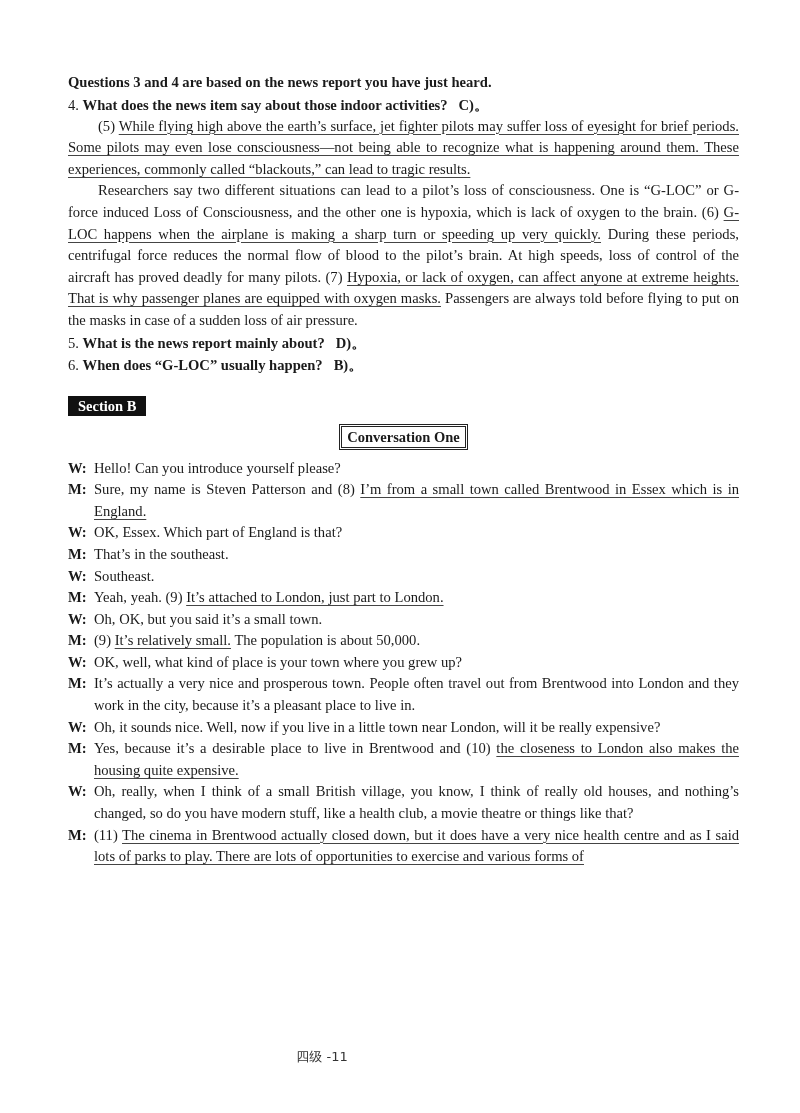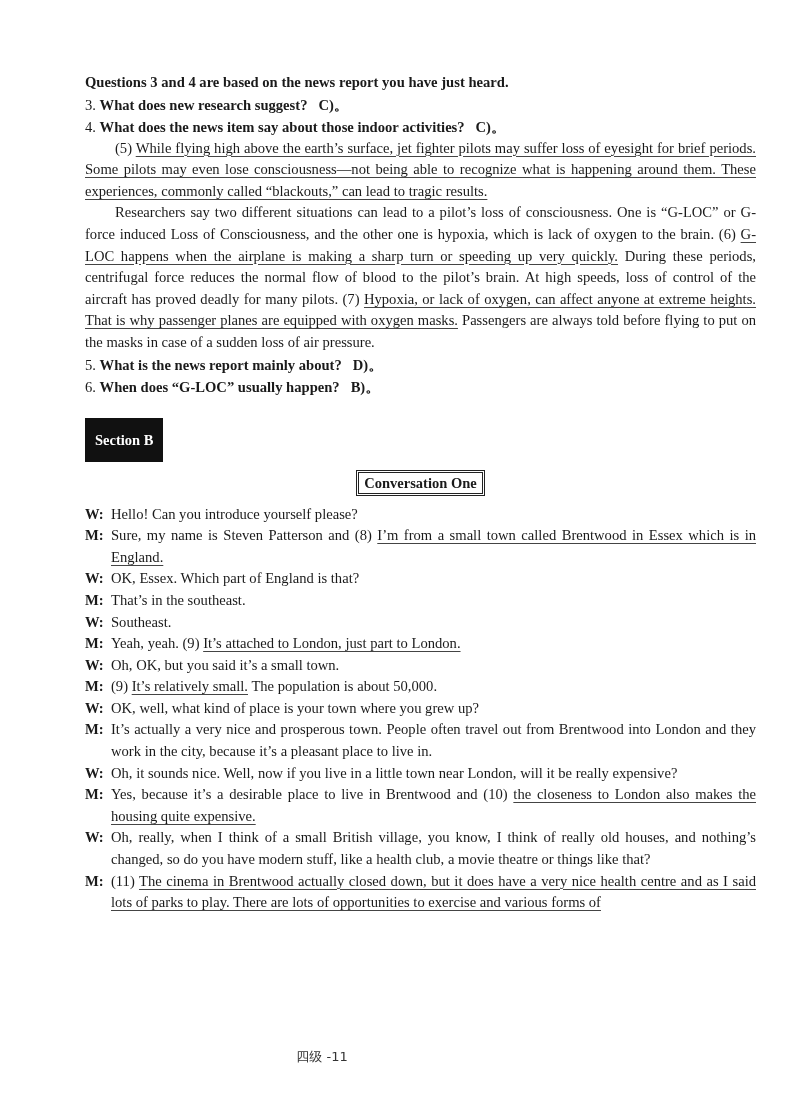--- a/index.html
+++ b/index.html
@@ -1,44 +1,39 @@
 <!DOCTYPE html>
 <html><head>
 <meta charset="utf-8">
 <style>
   html, body { margin: 0; padding: 0; background: #ffffff; }
   body { width: 800px; height: 1113px; position: relative; overflow: hidden;
          font-family: "Liberation Serif", "DejaVu Serif", serif; color: #1a1a1a; font-size: 14.6px; }
-  .page { position: absolute; left: 85px; top: 72px; width: 671px; }
+  .page { position: absolute; left: 68px; top: 72px; width: 671px; }
   .line { line-height: 21.6px; }
   .b { font-weight: bold; }
   .q { line-height: 22px; }
   .q .num { font-weight: normal; }
   .q .txt { font-weight: bold; }
   .u { text-decoration: underline; text-decoration-thickness: 1px; text-underline-offset: 3px; text-decoration-color: #444; }
   .boxwrap { text-align: center; margin: 8px 0 8px 0; }
   .box { display: inline-block; border: 3px double #222; padding: 1px 5px; font-weight: bold; font-size: 14.5px; line-height: 18px; }
   .para { text-align: justify; line-height: 21.6px; text-indent: 30px; }
-  .sec { display: inline-block; background: #111; color: #fff; font-weight: bold; padding: 13px 10px; font-size: 14.5px; line-height: 18px; }
+  .sec { display: inline-block; background: #111; color: #fff; font-weight: bold; padding: 1px 10px; font-size: 14.5px; line-height: 18px; }
   .dlg { display: flex; text-align: justify; line-height: 21.6px; }
   .spk { font-weight: bold; width: 26px; flex: none; }
   .dtxt { flex: 1; }
   .footer { position: absolute; top: 1048px; left: 0; width: 644px; text-align: center; font-size: 13px; color: #333; font-family: "DejaVu Sans", sans-serif; }
 </style>
 </head>
 <body>
 
 <div class="page">
 
   <div class="line b">Questions 3 and 4 are based on the news report you have just heard.</div>
-  <div class="q">
-    <span class="num">3.</span>
-    <span class="txt">What does new research suggest?</span>
-    &nbsp;&nbsp;<span class="b">C)。</span>
-  </div>
   <div class="q">
     <span class="num">4.</span>
     <span class="txt">What does the news item say about those indoor activities?</span>
     &nbsp;&nbsp;<span class="b">C)。</span>
   </div>
 
 
   <div class="para">
     <span>(5)</span>
     <span class="u">While flying high above the earth’s surface, jet fighter pilots may suffer loss of eyesight for brief periods. Some pilots may even lose consciousness—not being able to recognize what is happening around them. These experiences, commonly called “blackouts,” can lead to tragic results.</span>

